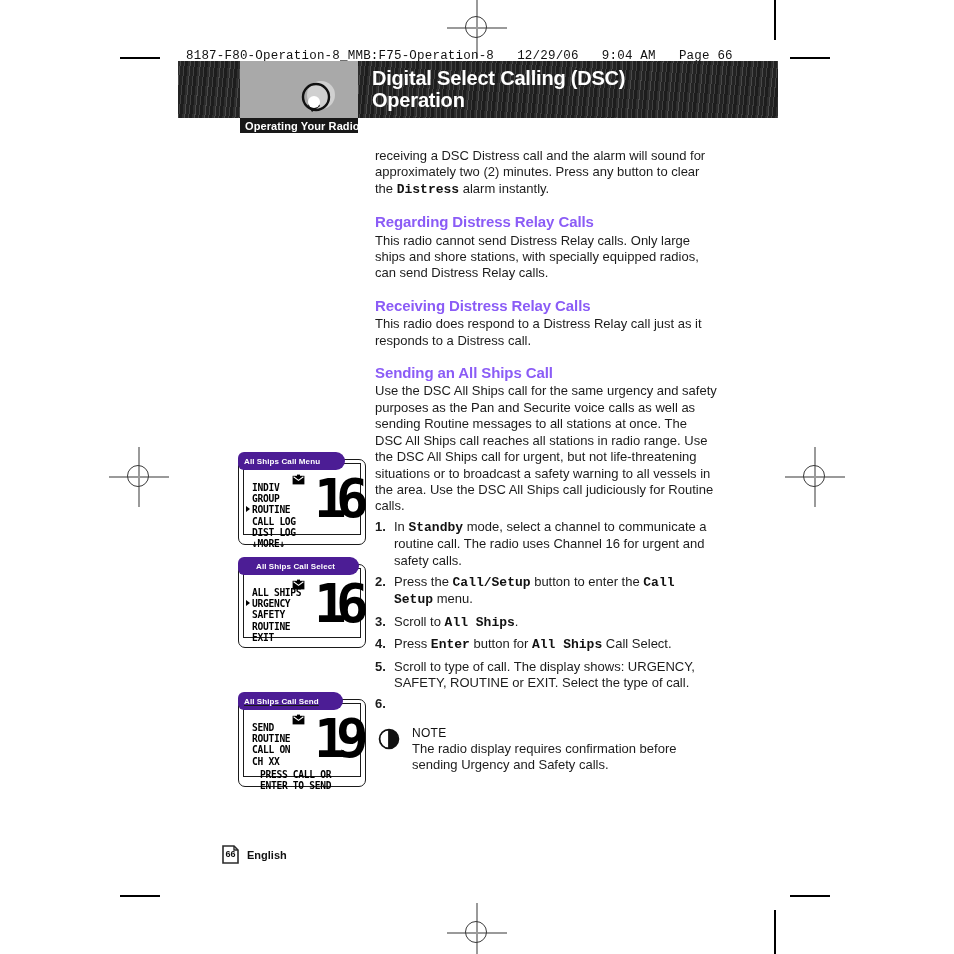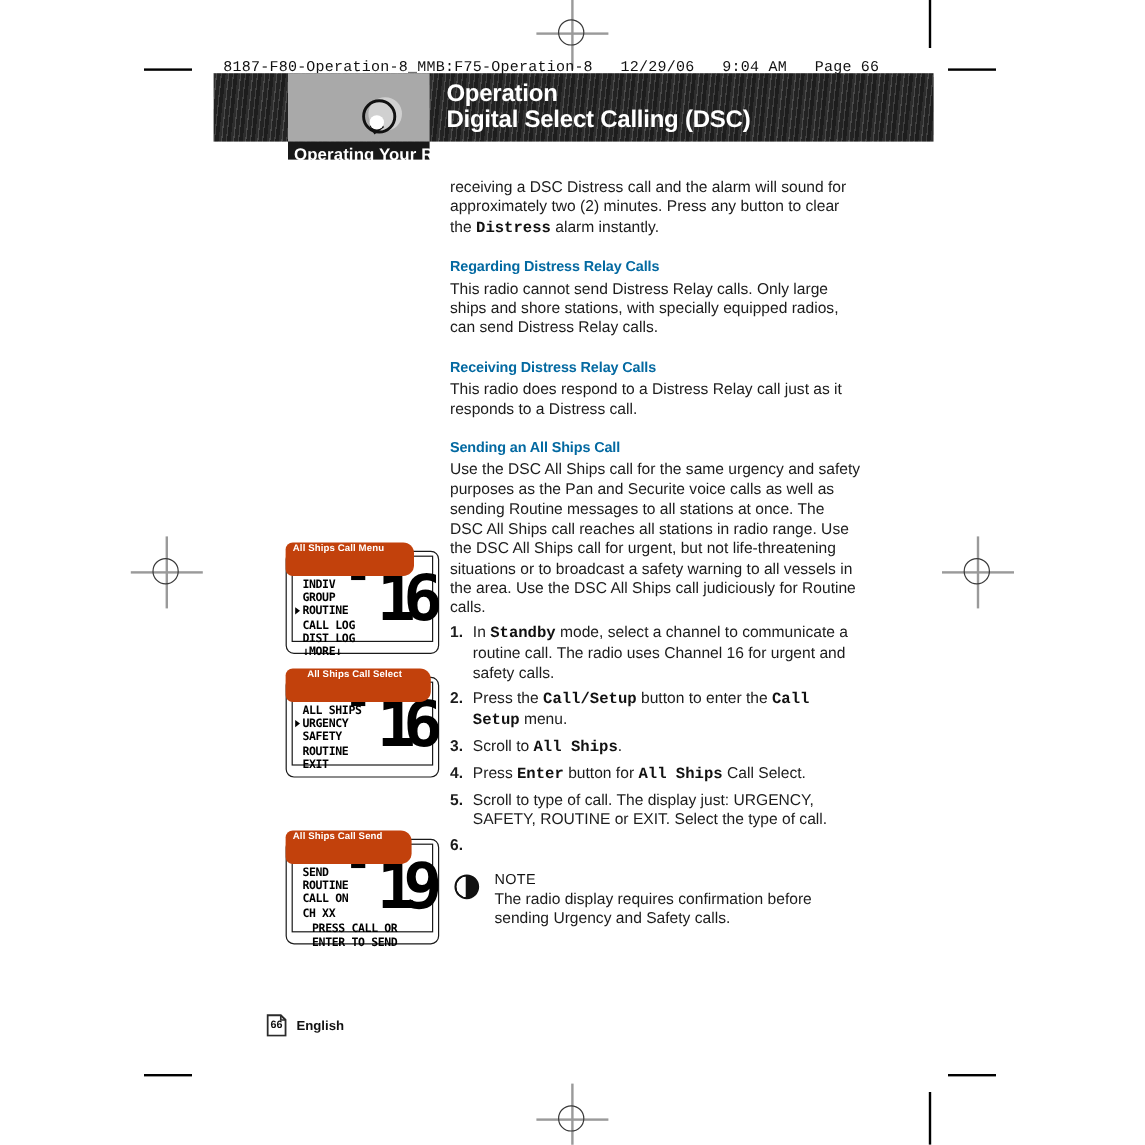--- a/index.html
+++ b/index.html
@@ -99,21 +99,21 @@
     top: 57px;
     width: 118px;
     height: 15px;
     background: #181818;
   }
   .banner-tab span {
     position: absolute;
     left: 5px;
     top: 2px;
     color: #fff;
-    font-size: 14px;
+    font-size: 11px;
     font-weight: bold;
     letter-spacing: 0.1px;
     white-space: nowrap;
   }
   .banner-title {
     position: absolute;
     left: 194px;
     top: 6px;
     color: #fff;
     font-size: 20px;
@@ -129,25 +129,25 @@
     top: 148px;
     width: 342px;
     font-size: 13px;
     line-height: 16.4px;
     color: #1c1c1c;
   }
   .col p {
     margin: 0 0 0 0;
   }
   h2.sec {
-    font-size: 12px;
+    font-size: 15px;
     font-weight: bold;
     margin: 16px 0 2px 0;
     letter-spacing: -0.1px;
-    color: #0369a1;
+    color: #8b5cf6;
   }
   h3.subsec {
     font-size: 13px;
     font-weight: bold;
     margin: 8px 0 1px 0;
     color: #111;
   }
   .body-para {
     margin-top: 1px;
   }
@@ -205,26 +205,26 @@
   }
 
   
   .figure {
     position: absolute;
   }
   .lcd-tab {
     position: absolute;
     left: 0;
     top: 0;
-    height: 28px;
-    background: #c2410c;
+    height: 18px;
+    background: #4c1d95;
     border-radius: 6px 9px 9px 6px;
     padding: 0 9px 0 6px;
     display: flex;
-    align-items: flex-start;
+    align-items: center;
     z-index: 3;
   }
   .lcd-tab span {
     color: #fff;
     font-size: 8px;
     font-weight: bold;
     white-space: nowrap;
     letter-spacing: 0.1px;
   }
   .lcd-outer {
@@ -360,22 +360,22 @@
   <div class="banner-graybox"></div>
   <div class="banner-icon">
     <svg width="48" height="40" viewBox="0 0 48 40">
       <circle cx="27" cy="16" r="14" fill="#d0d0d0"></circle>
       <circle cx="22" cy="18" r="13" fill="none" stroke="#111" stroke-width="2.4"></circle>
       <path d="M14 26 L22 20 L26 27 L18 33 Z" fill="#111"></path>
       <circle cx="20" cy="23" r="6" fill="#ffffff"></circle>
     </svg>
   </div>
   <div class="banner-title">
+    <div>Digital Select Calling (DSC)</div>
     <div>Operation</div>
-    <div>Digital Select Calling (DSC)</div>
   </div>
   <div class="banner-tab">
     <span>Operating Your Radio</span>
   </div>
 </div>
 
 <div class="col">
 
   <p>
     <span>receiving a DSC Distress call and the alarm will sound for approximately two (2) minutes. Press any button to clear the </span><b>Distress</b><span> alarm instantly.</span>
@@ -389,21 +389,21 @@
 
   <h2 class="sec">Sending an All Ships Call</h2>
   <p class="body-para">Use the DSC All Ships call for the same urgency and safety purposes as the Pan and Securite voice calls as well as sending Routine messages to all stations at once. The DSC All Ships call reaches all stations in radio range. Use the DSC All Ships call for urgent, but not life-threatening situations or to broadcast a safety warning to all vessels in the area. Use the DSC All Ships call judiciously for Routine calls.</p>
 
 
   <ol class="steps" id="steps-list">
       <li><span class="num">1.</span><span><span>In </span><b>Standby</b><span> mode, select a channel to communicate a routine call. The radio uses Channel 16 for urgent and safety calls.</span></span></li>
       <li><span class="num">2.</span><span><span>Press the </span><b>Call/Setup</b><span> button to enter the </span><b>Call Setup</b><span> menu.</span></span></li>
       <li><span class="num">3.</span><span><span>Scroll to </span><b>All Ships</b><span>.</span></span></li>
       <li><span class="num">4.</span><span><span>Press </span><b>Enter</b><span> button for </span><b>All Ships</b><span> Call Select.</span></span></li>
-      <li><span class="num">5.</span><span><span>Scroll to type of call. The display just: URGENCY, SAFETY, ROUTINE or EXIT. Select the type of call.</span></span></li>
+      <li><span class="num">5.</span><span><span>Scroll to type of call. The display shows: URGENCY, SAFETY, ROUTINE or EXIT. Select the type of call.</span></span></li>
       <li><span class="num">6.</span></li>
     </ol>
 </div>
 
 <div class="note">
   <div class="note-icon">
     <svg width="22" height="22" viewBox="0 0 22 22">
       <circle cx="11" cy="11" r="9.5" fill="#111"></circle>
       <path d="M11 2.2 A8.8 8.8 0 0 0 11 19.8 Z" fill="#ffffff"></path>
       <rect x="10.1" y="1.8" width="1.8" height="18.4" fill="#111"></rect>
@@ -449,21 +449,21 @@
       <div class="lcd-outer" style="width: 128px; height: 88px;"></div>
       <div class="lcd-inner" style="width: 118px; height: 74px;"></div>
       <div class="lcd-digits" style="left: 76px; top: 20px;">19</div>
       <div class="lcd-mail" style="left: 54px; top: 19px;"><svg width="13" height="11" viewBox="0 0 13 11">
           <rect x="0.6" y="1.8" width="11.8" height="8.6" fill="#000"></rect>
           <path d="M1.6 2.8 L6.5 6.4 L11.4 2.8" fill="none" stroke="#fff" stroke-width="1.1"></path>
           <path d="M5 0.6 L8 0.6 L8 2 L5 2 Z" fill="#000"></path>
         </svg></div>
       <div class="lcd-list" style="left: 14px; top: 30px;"><div class="row"><span>SEND</span></div><div class="row"><span>ROUTINE</span></div><div class="row"><span>CALL ON</span></div><div class="row"><span>CH XX</span></div></div>
       <div class="lcd-foot" style="left: 22px; top: 76.8px;"><div>PRESS CALL OR</div><div>ENTER TO SEND</div></div>
-      <div class="lcd-tab" style="width: 90px;">
+      <div class="lcd-tab" style="width: 90px; text-decoration: underline;">
         <span>All Ships Call Send</span>
       </div>
     </div>
   </div>
 
 <div class="footer">
   <div class="pagebox">
     <svg width="17" height="19" viewBox="0 0 17 19" style="position:absolute;left:0;top:0;">
       <path d="M1 1 L12 1 L16 5 L16 18 L1 18 Z" fill="#ffffff" stroke="#2b2b2b" stroke-width="1.6"></path>
       <path d="M12 1 L12 5 L16 5" fill="none" stroke="#2b2b2b" stroke-width="1.4"></path>

